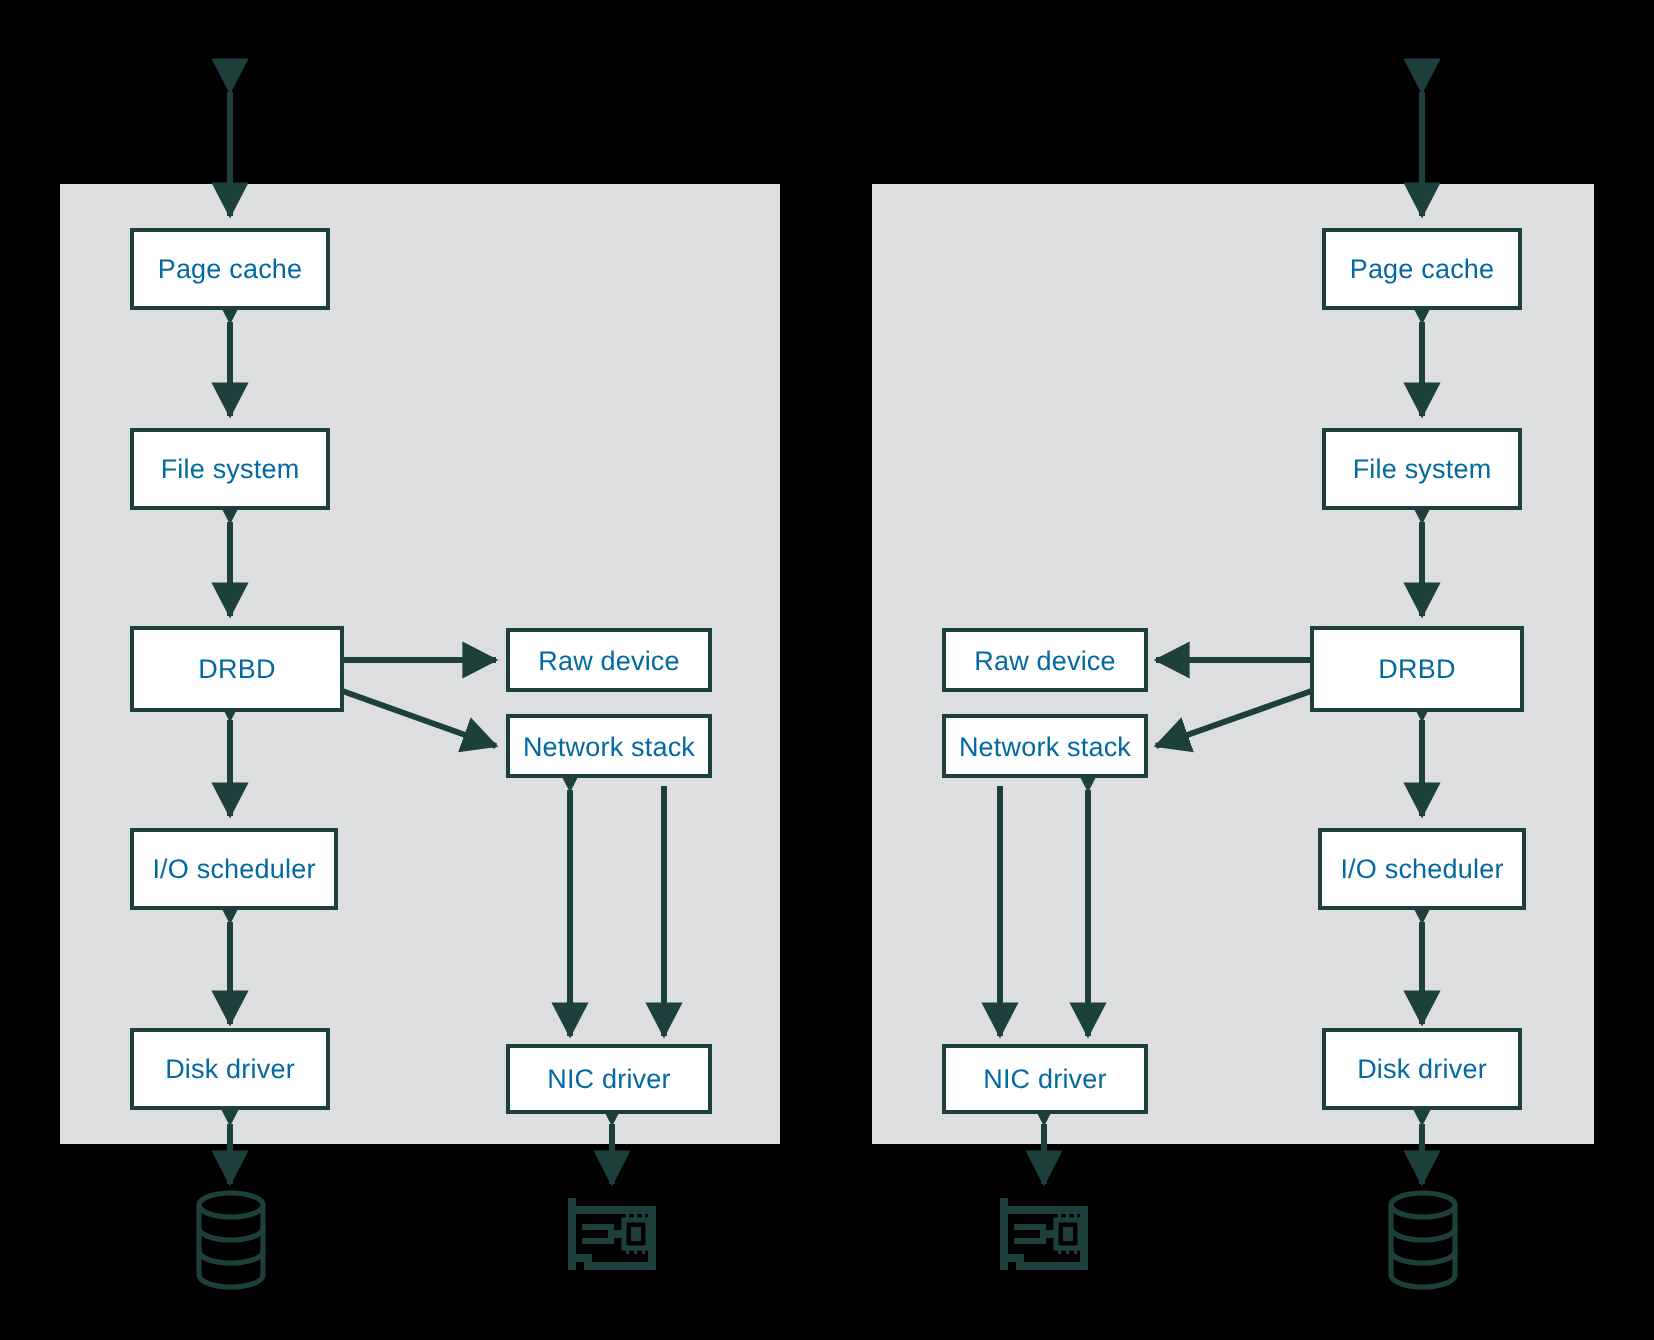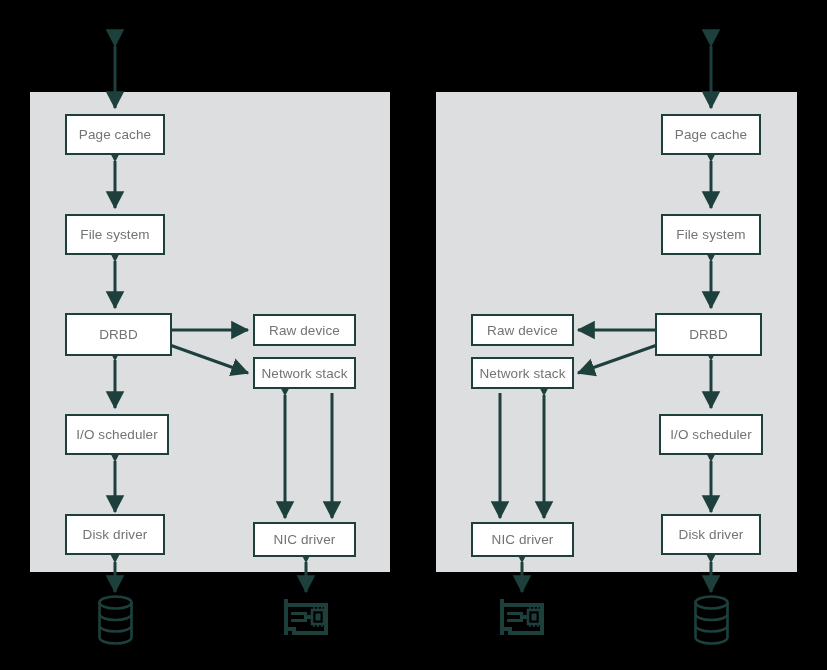--- a/index.html
+++ b/index.html
@@ -20,21 +20,21 @@
     background: #dddee0;
   }
   .node {
     position: absolute;
     box-sizing: border-box;
     background: #ffffff;
     border: 2.5px solid #1d403c;
     display: flex;
     align-items: center;
     justify-content: center;
-    color: #737373;
+    color: #0369a1;
     font-size: 13.5px;
     letter-spacing: 0.1px;
     white-space: nowrap;
   }
   .svg-layer {
     position: absolute;
     left: 0;
     top: 0;
     width: 827px;
     height: 670px;

